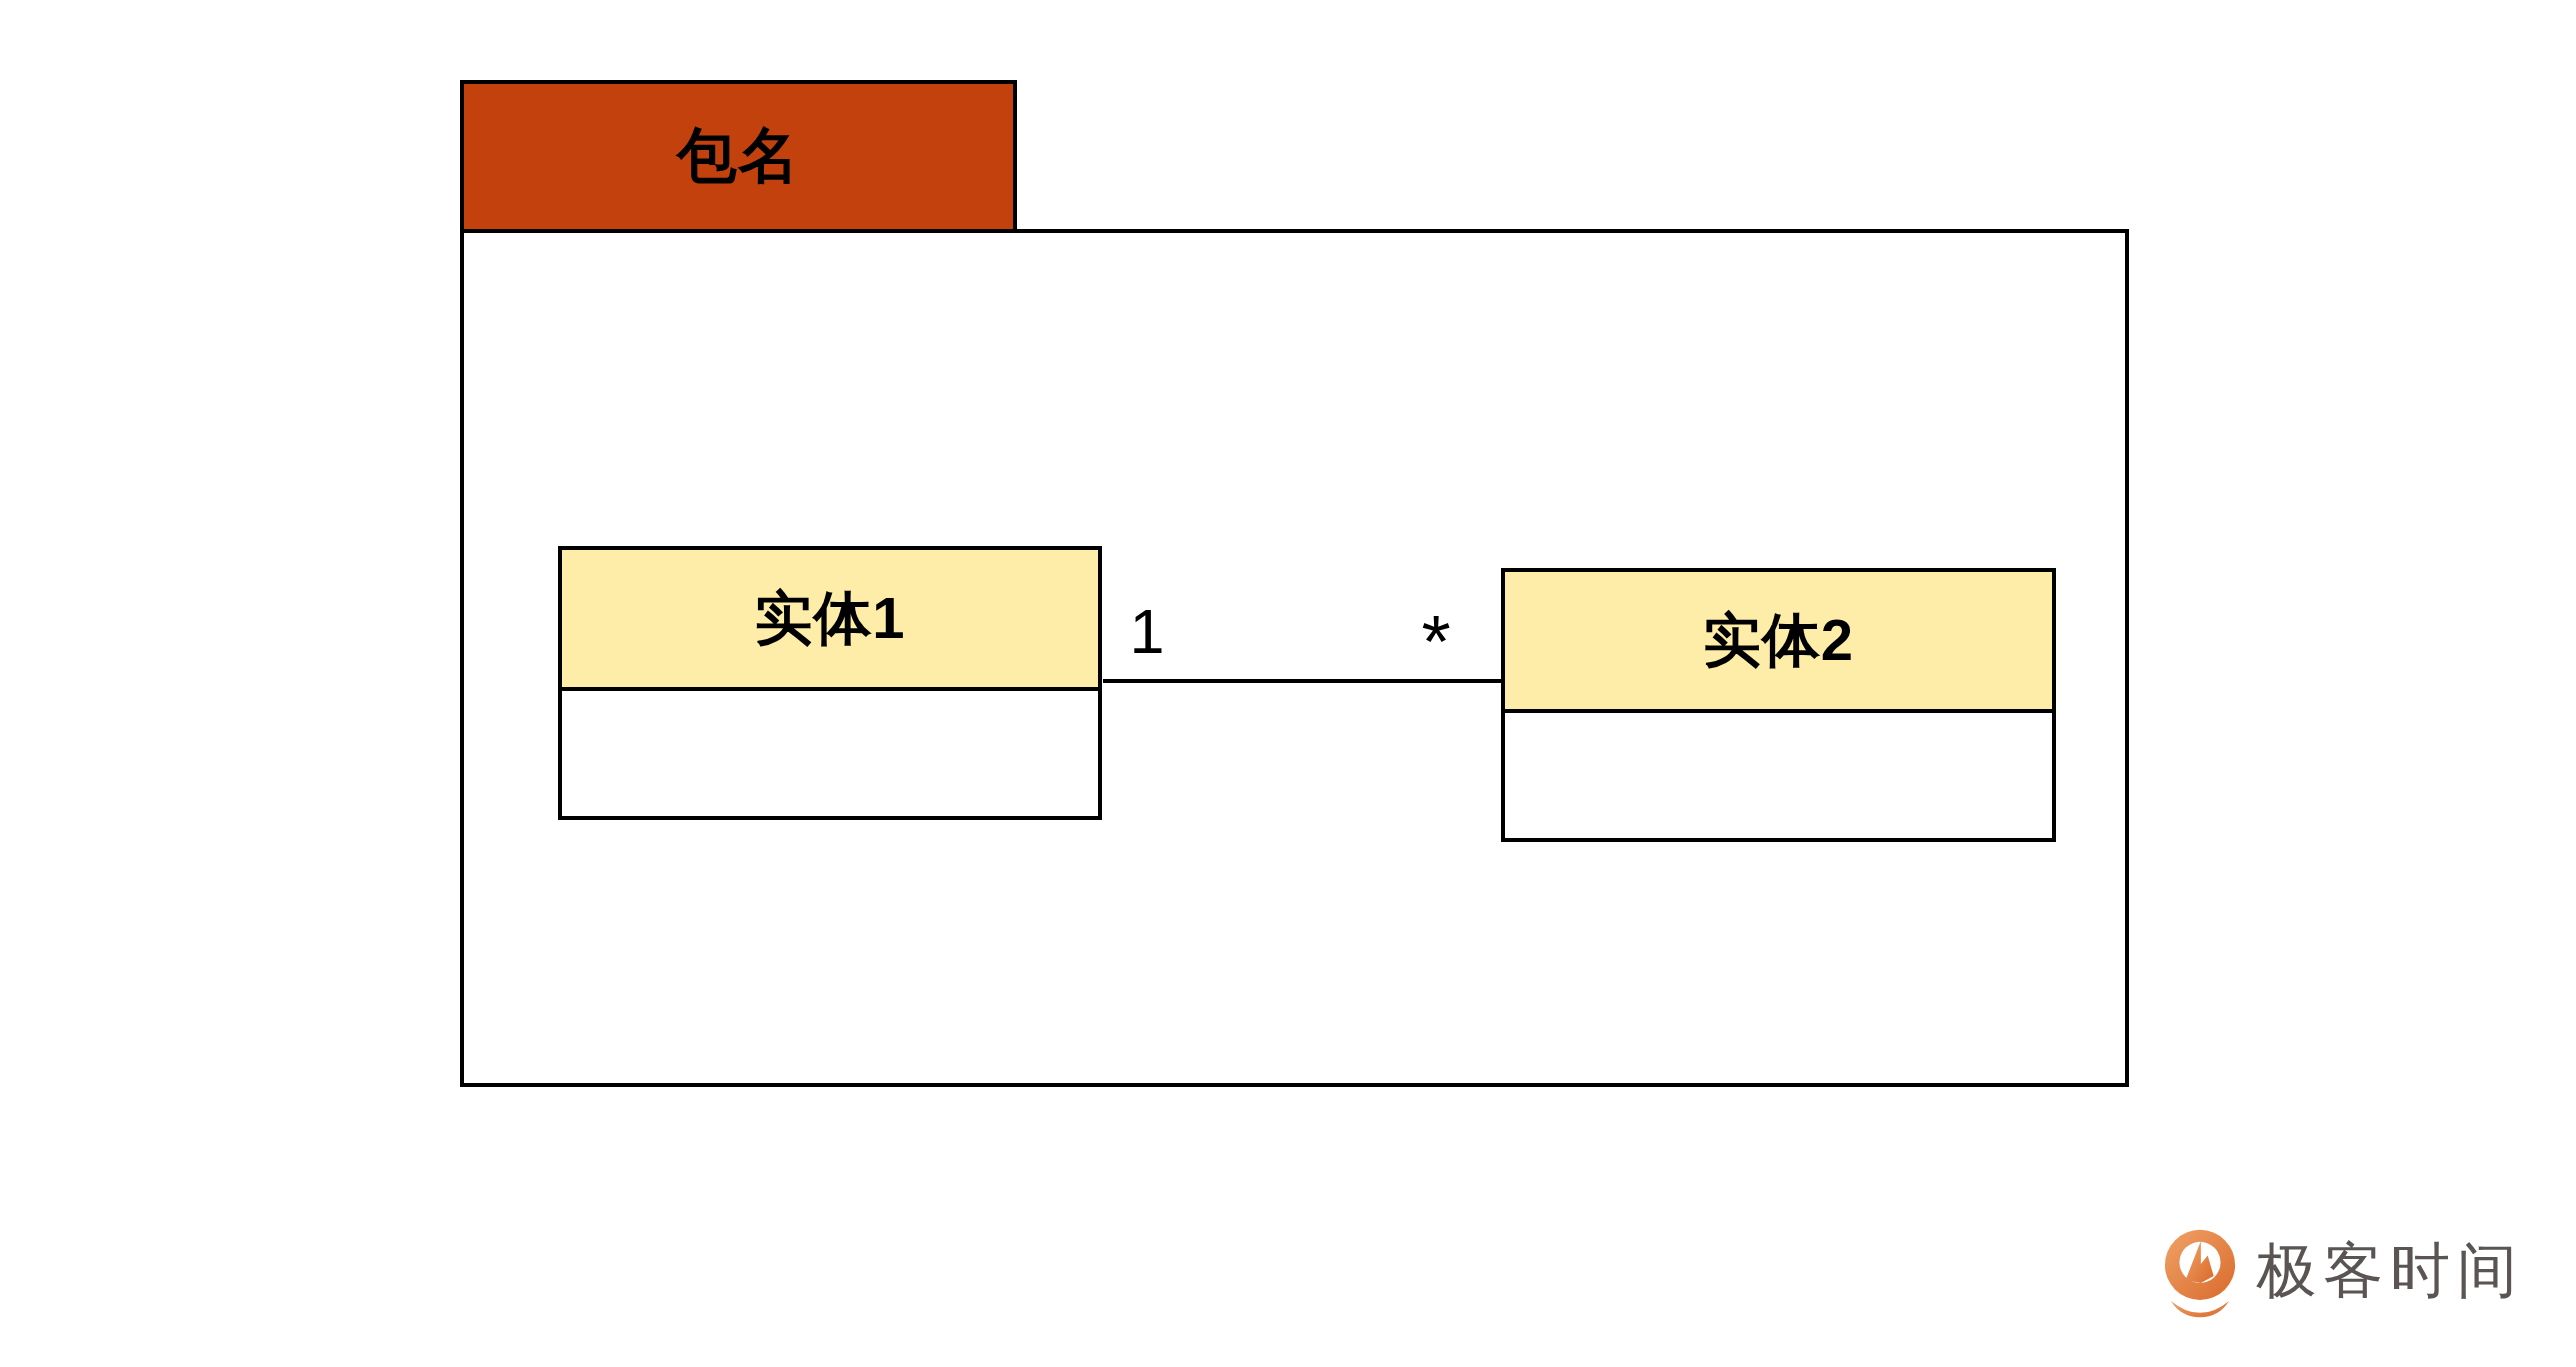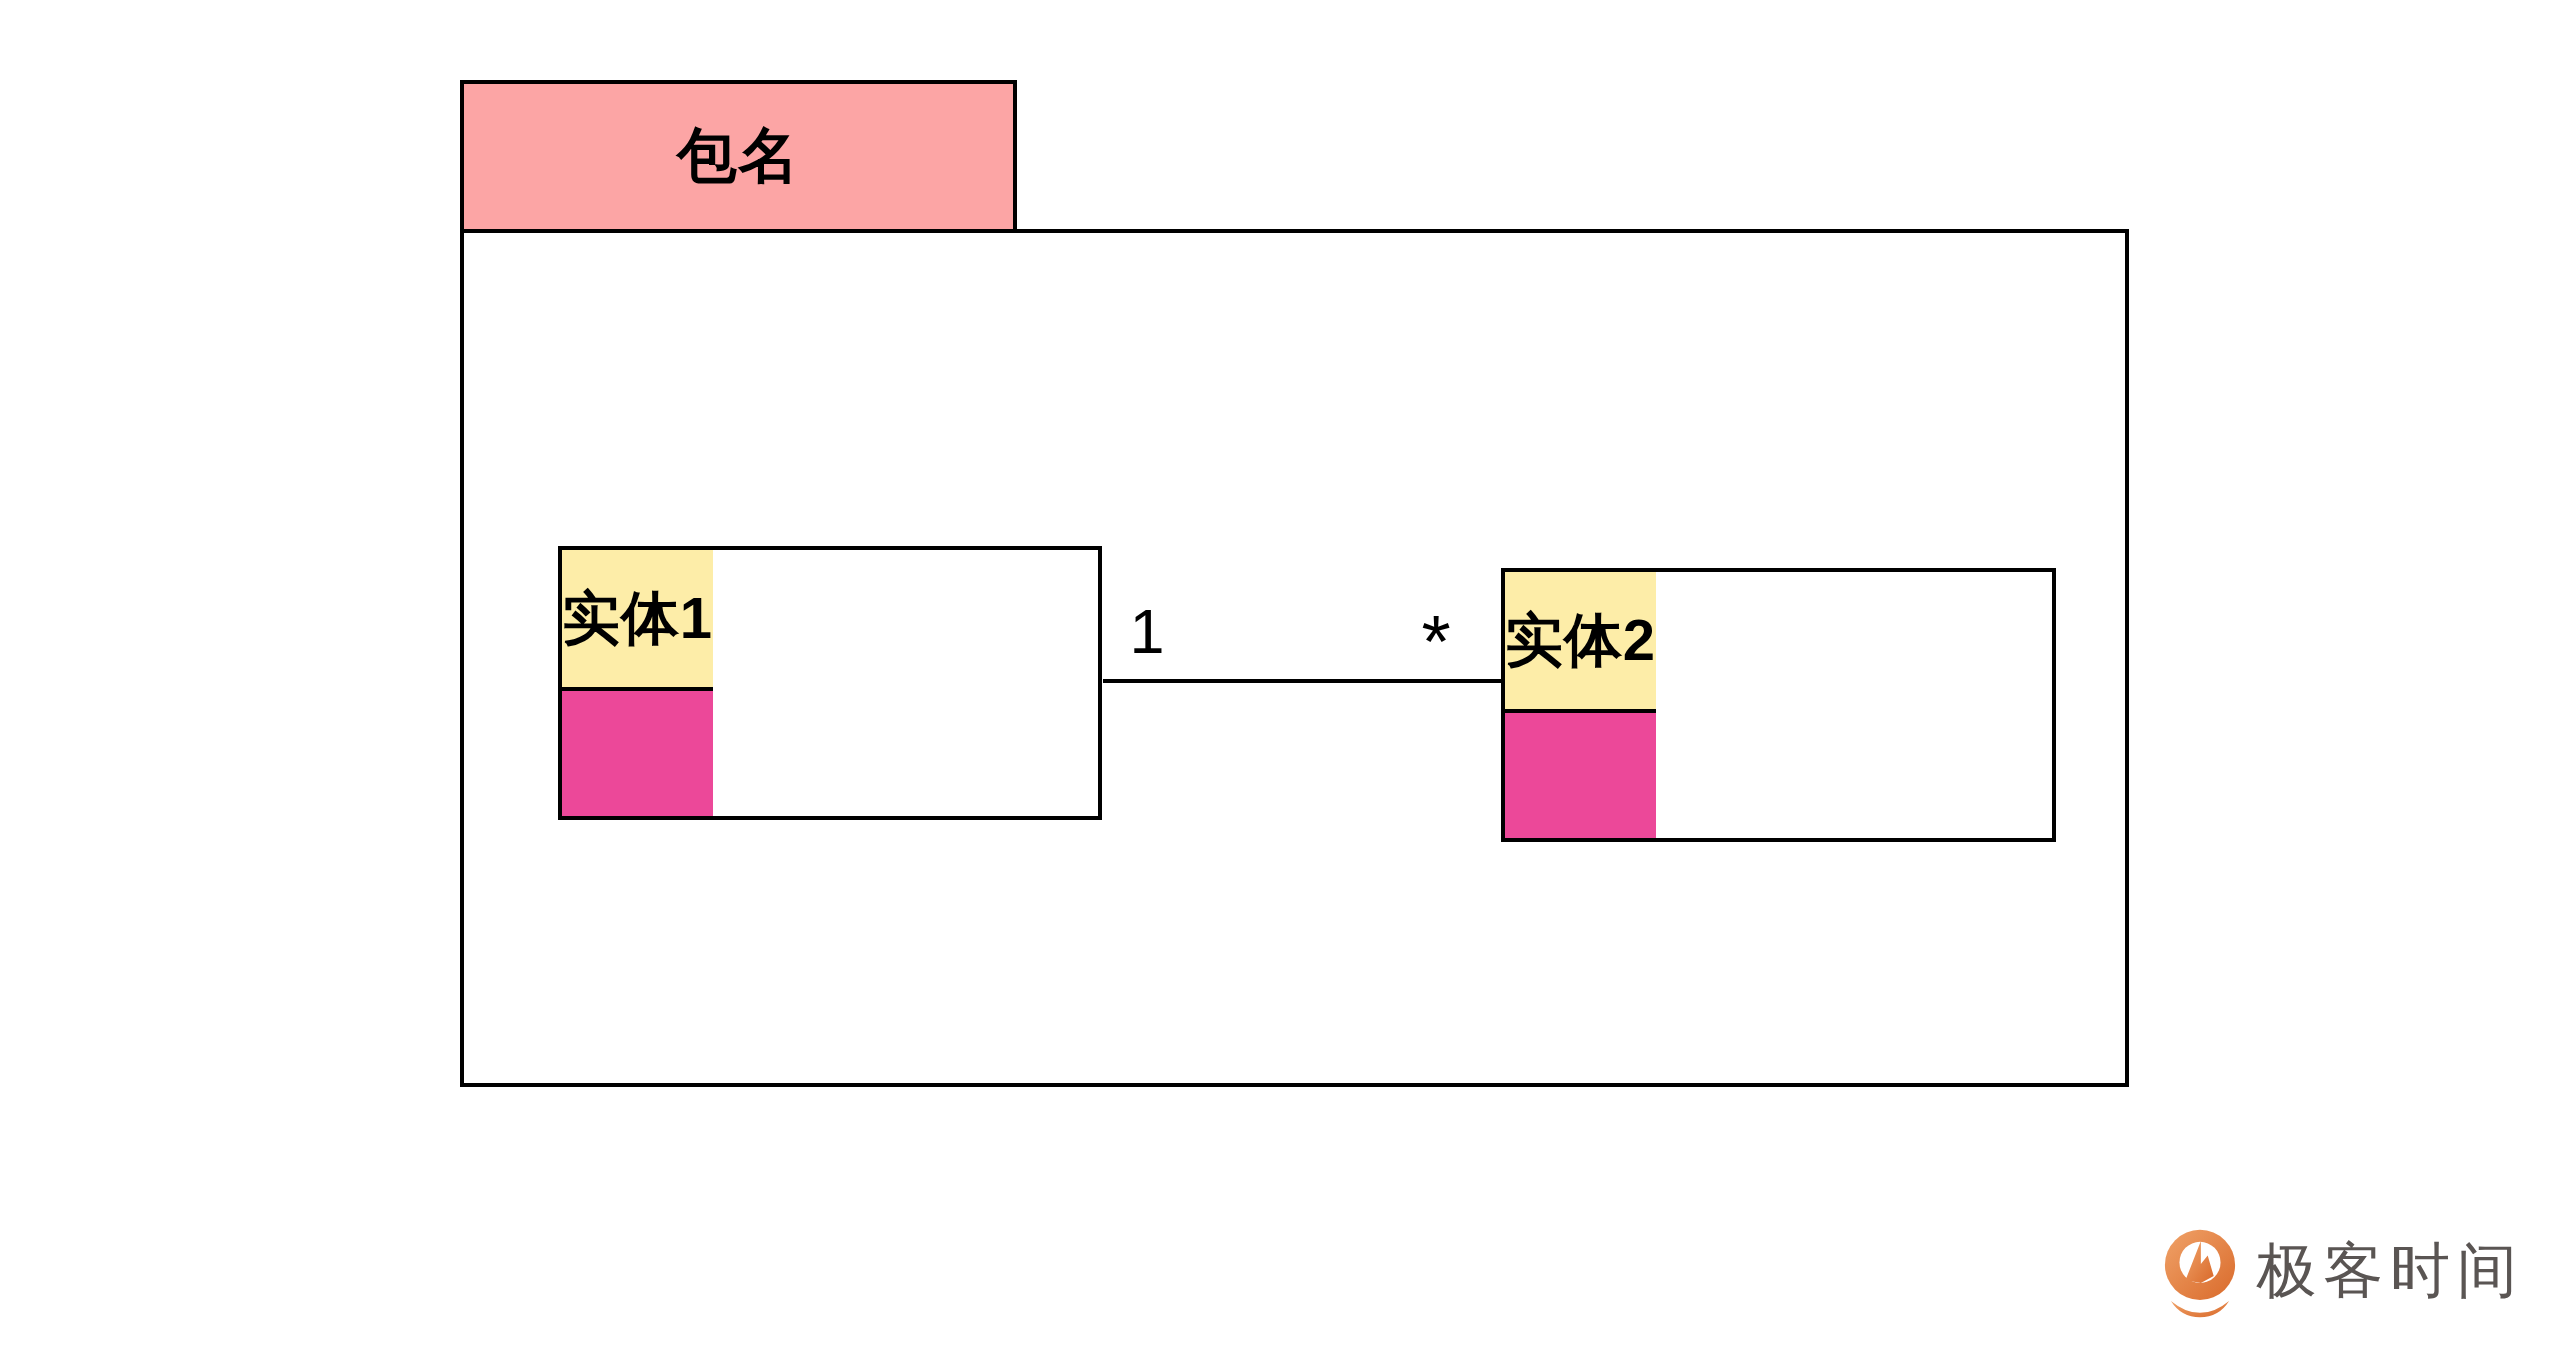--- a/index.html
+++ b/index.html
@@ -18,21 +18,21 @@
   }
 
   
   .package-tab {
     position: absolute;
     left: 460px;
     top: 80px;
     width: 557px;
     height: 153px;
     border: 4.3px solid #000000;
-    background: #fca5a5;
+    background: #c2410c;
     box-sizing: border-box;
     display: flex;
     align-items: center;
     justify-content: center;
     z-index: 3;
   }
   .package-tab-label {
     font-size: 60px;
     font-weight: 700;
     letter-spacing: 1.7px;
@@ -85,20 +85,21 @@
   }
 
   
   .entity {
     position: absolute;
     border: 4.3px solid #000000;
     background: #ec4899;
     box-sizing: border-box;
     z-index: 4;
     display: flex;
+    flex-direction: column;
   }
   .entity.entity-1 { left: 558px; top: 546px; width: 544px; height: 274px; }
   .entity.entity-2 { left: 1501px; top: 568px; width: 555px; height: 274px; }
   .entity-header {
     height: 137px;
     border-bottom: 4.3px solid #000000;
     background: #FDEDA8;
     display: flex;
     align-items: center;
     justify-content: center;

